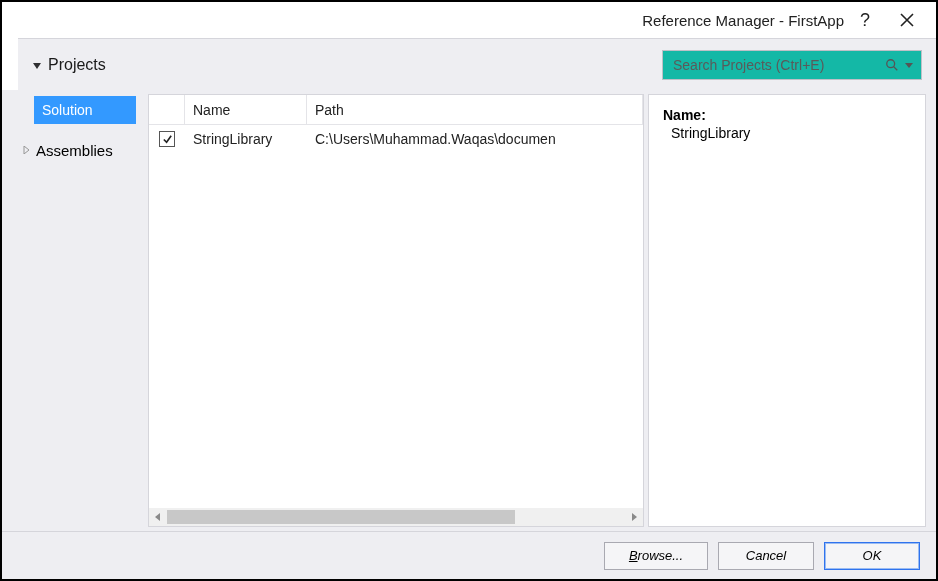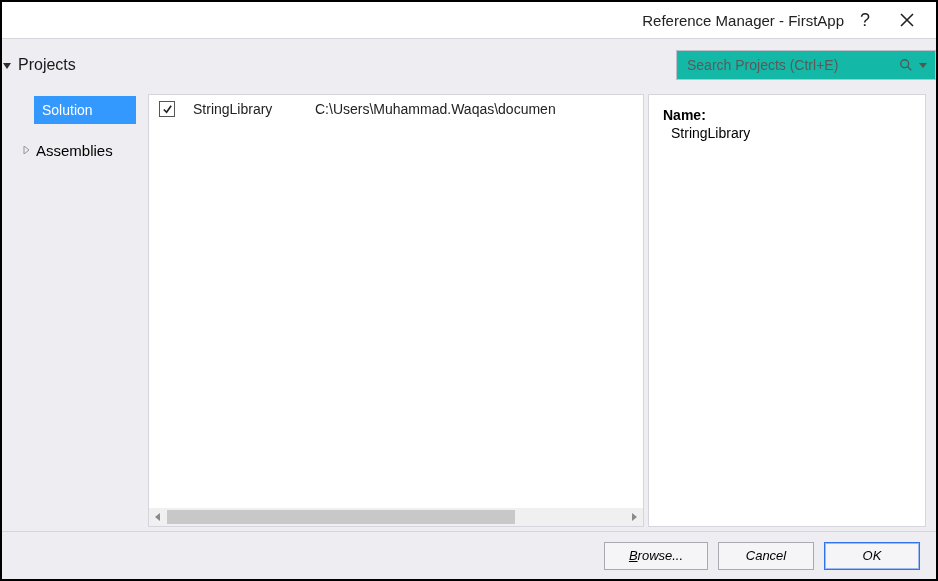--- a/index.html
+++ b/index.html
@@ -38,23 +38,24 @@
     cursor: pointer;
   }
   .titlebar .tbtn.help { font-family: inherit; font-size: 18px; font-weight: 400; }
   .titlebar .tbtn.close svg { width: 14px; height: 14px; }
   
   .toprow {
     height: 52px;
     background: #eeeef2;
     display: flex;
     align-items: center;
-    padding: 0 0;
+    padding: 0 14px;
     border-top: 1px solid #d5d5db;
     flex-shrink: 0;
+    margin-left: 16px;
   }
   .cat-header {
     display: flex;
     align-items: center;
     gap: 6px;
     font-size: 16px;
     color: #1a1a1a;
   }
   .cat-header svg { width: 10px; height: 10px; }
   .spacer { flex: 1; }
@@ -255,20 +256,25 @@
     </div>
     <div class="cat">
       <svg viewBox="0 0 8 8">
           <path d="M2 0 L2 8 L7 4 Z" fill="none" stroke="#969696" stroke-width="1"></path>
         </svg>
       <span>Assemblies</span>
     </div>
   </div>
 
   <div class="center">
+    <div class="colheaders">
+      <div class="col-check"></div>
+      <div class="col-name">Name</div>
+      <div class="col-path">Path</div>
+    </div>
     <div class="datarow">
       <div class="cell check">
         <div class="chk">
           <svg viewBox="0 0 12 12">
               <path d="M2 6 L5 9 L10 2" fill="none" stroke="#222" stroke-width="1.8"></path>
             </svg>
         </div>
       </div>
       <div class="cell name">StringLibrary</div>
       <div class="cell path">C:\Users\Muhammad.Waqas\documen</div>

